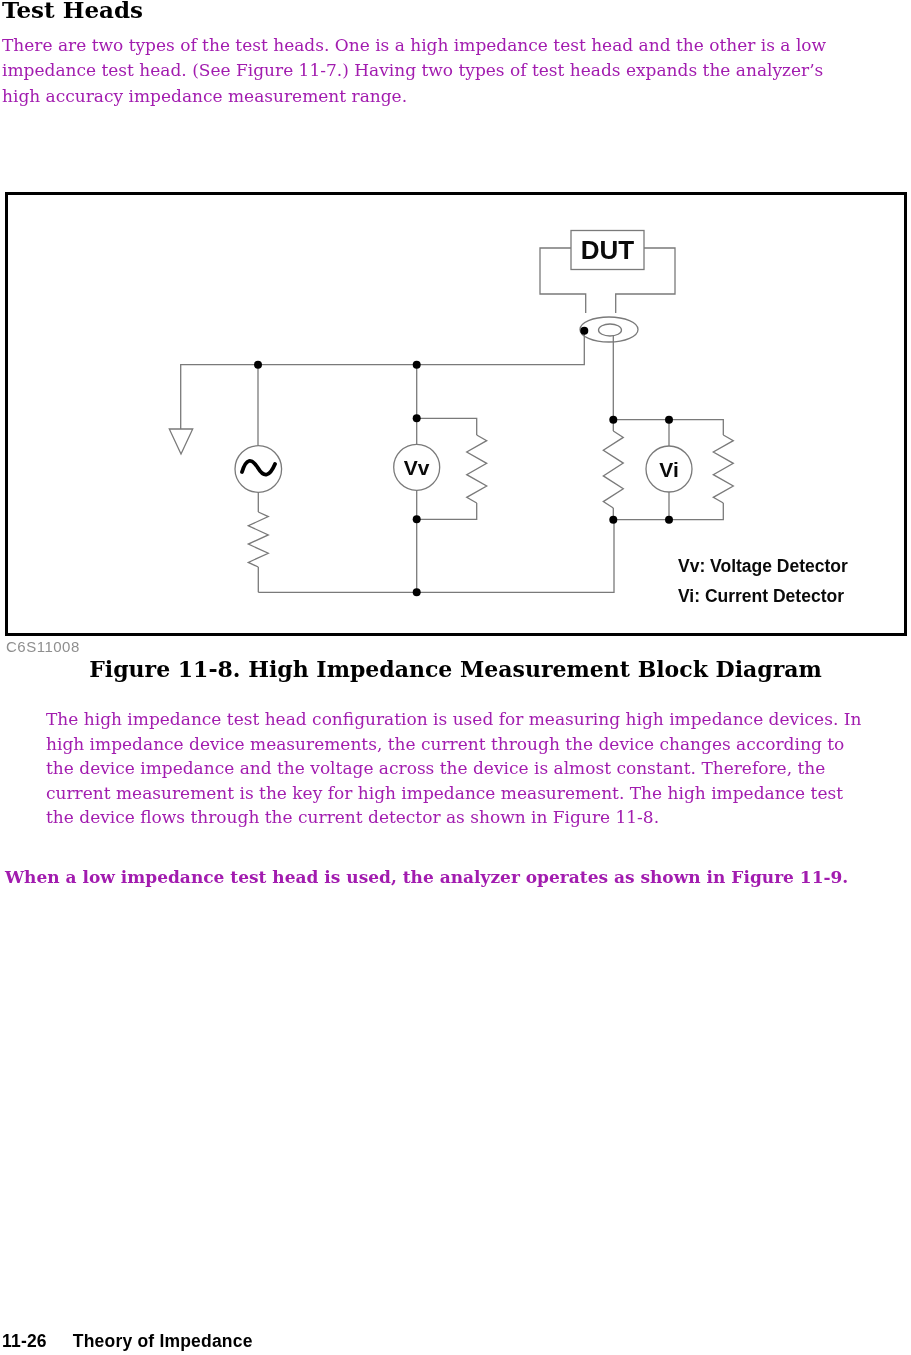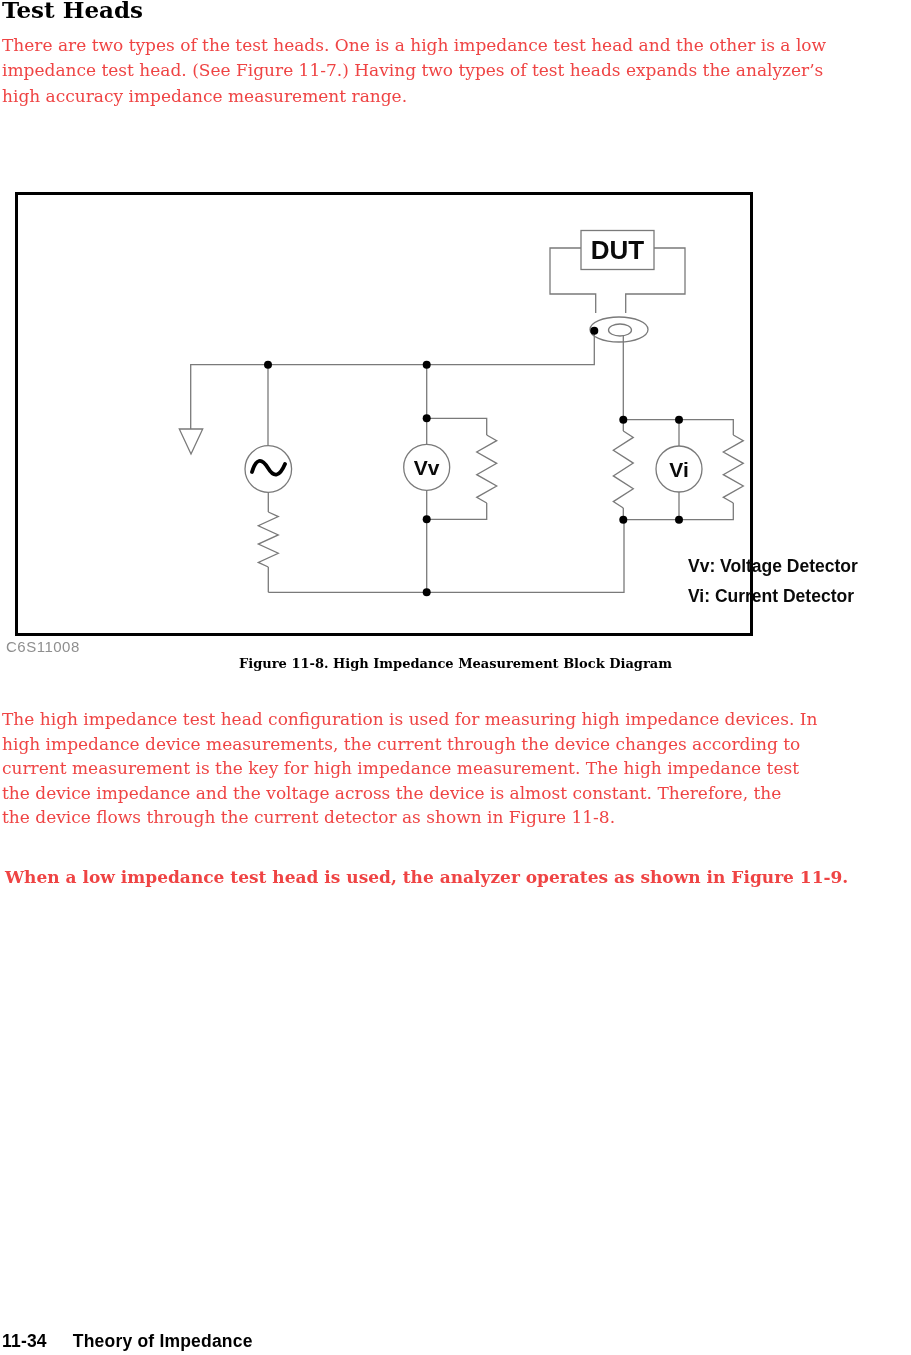--- a/index.html
+++ b/index.html
@@ -8,42 +8,41 @@
     width:911px;height:1355px;
     background:#ffffff;
     font-family:"DejaVu Serif", serif;
     color:#000;
     overflow:hidden;
   }
   .heading{
     position:absolute;left:2px;top:-4px;
     font-size:23px;font-weight:bold;margin:0;
   }
-  .para{position:absolute;left:2px;font-size:17px;color:#ef4444;}
+  .para{position:absolute;left:2px;font-size:17px;color:#a21caf;}
   .p1{top:33px;line-height:25.4px;}
   .p2{top:118px;line-height:25px;padding-left:3px;}
-  .p3{top:707px;line-height:24.6px;}
+  .p3{top:707px;line-height:24.6px;margin-left:44px;}
   .p4{top:865px;line-height:25px;padding-left:3px;font-weight:bold;}
   .para div{white-space:nowrap;}
   .fig-frame{
     position:absolute;left:5px;top:192px;
-    width:738px;height:444px;
+    width:902px;height:444px;
     border:3px solid #000;box-sizing:border-box;
     background:#fff;
-    margin-left:10px;
   }
   .fig-frame svg{display:block;width:896px;height:438px;}
   .fig-id{
     position:absolute;left:6px;top:638px;
     font-family:"Liberation Sans", sans-serif;
     font-size:15px;color:#8f8f8f;letter-spacing:.5px;
   }
   .caption{
     position:absolute;left:0;top:656px;width:911px;
-    text-align:center;font-size:13px;font-weight:bold;
+    text-align:center;font-size:22px;font-weight:bold;
   }
   .footer{
     position:absolute;left:2px;top:1331px;
     font-family:"Liberation Sans", sans-serif;
     font-weight:bold;font-size:17.5px;
     display:flex;gap:26px;letter-spacing:.2px;
   }
   
   .wire{fill:none;stroke:#7a7a7a;stroke-width:1.3;}
   .part{fill:#ffffff;stroke:#7a7a7a;stroke-width:1.3;}
@@ -128,27 +127,27 @@
     </svg>
   </div>
 
   <div class="fig-id">C6S11008</div>
 
   <div class="caption">Figure 11-8. High Impedance Measurement Block Diagram</div>
 
   <div class="para p3">
     <div>The high impedance test head configuration is used for measuring high impedance devices. In</div>
     <div>high impedance device measurements, the current through the device changes according to</div>
+    <div>the device impedance and the voltage across the device is almost constant. Therefore, the</div>
     <div>current measurement is the key for high impedance measurement. The high impedance test</div>
-    <div>the device impedance and the voltage across the device is almost constant. Therefore, the</div>
     <div>the device flows through the current detector as shown in Figure 11-8.</div>
   </div>
 
   <div class="para p4">
     <div>When a low impedance test head is used, the analyzer operates as shown in Figure 11-9.</div>
   </div>
 
   <div class="footer">
-    <span>11-34</span>
+    <span>11-26</span>
     <span>Theory of Impedance</span>
   </div>
 
 </div>
 
 </body></html>

